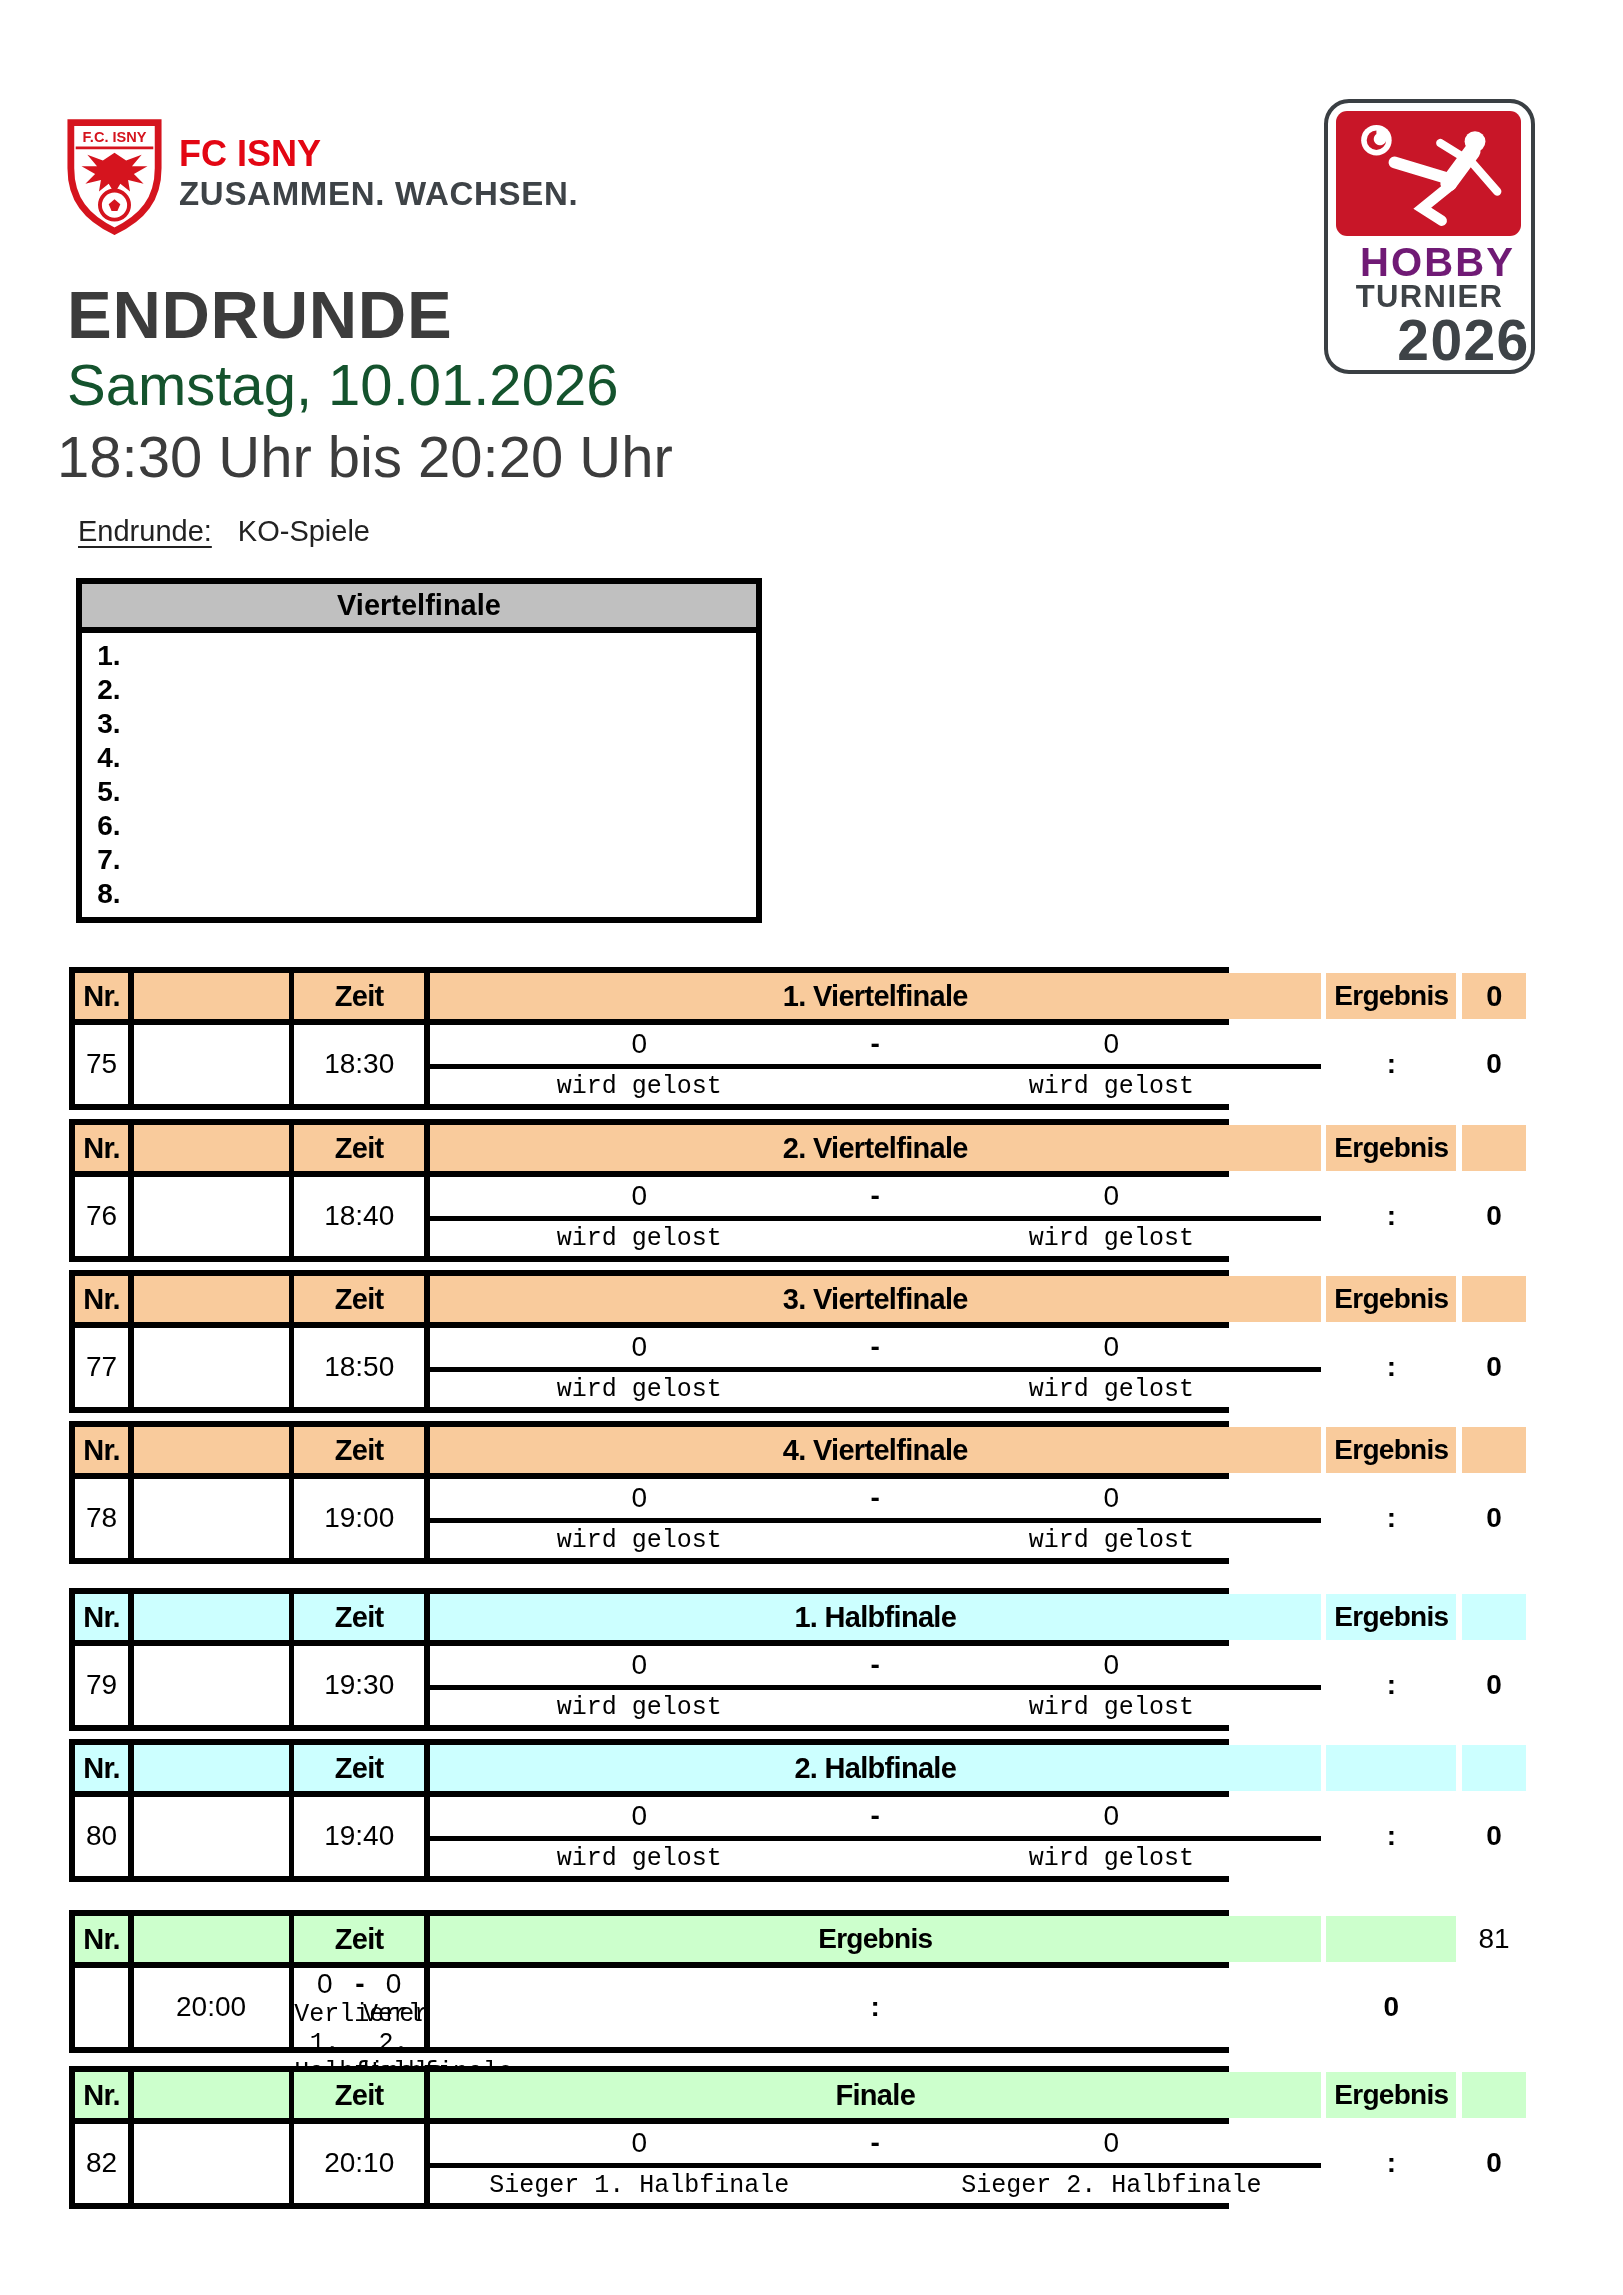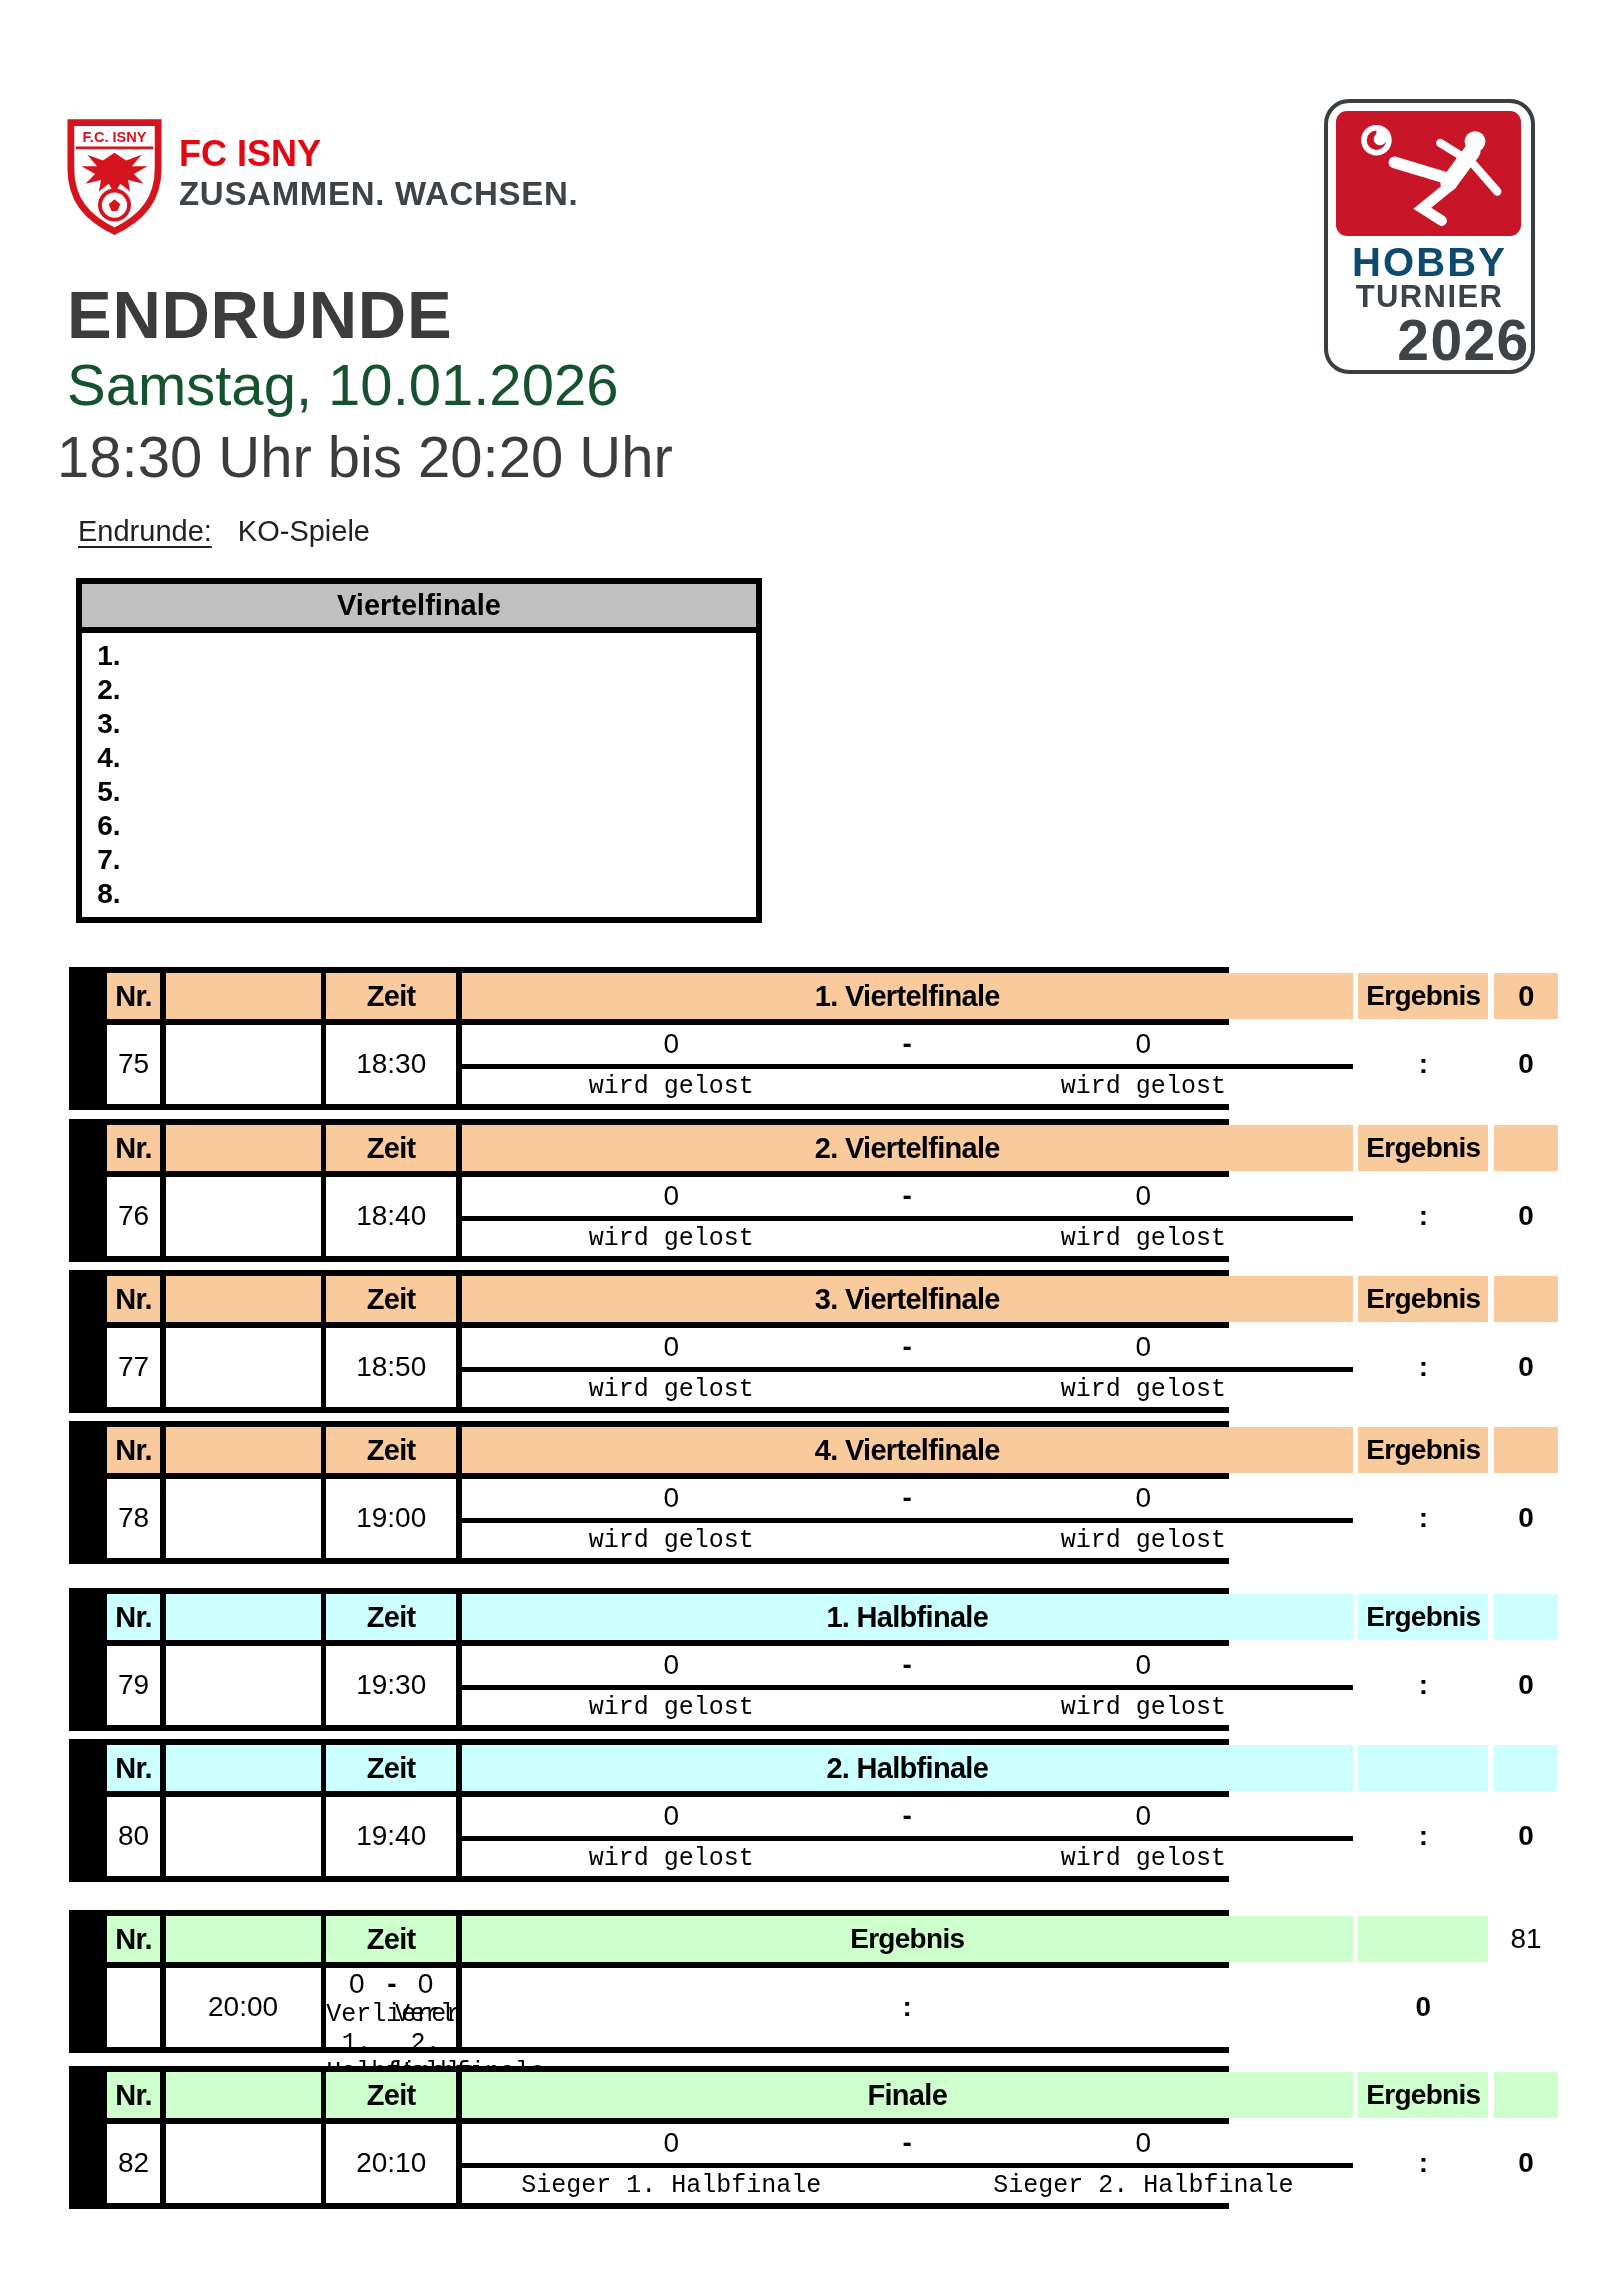--- a/index.html
+++ b/index.html
@@ -30,21 +30,21 @@
             background:#fff;box-sizing:border-box;margin-left:7px;}
   .draw-head{height:43px;border-bottom:6.2px solid #000;display:flex;align-items:center;justify-content:center;
              font-weight:700;font-size:29px;}
   .draw-list{padding:5.6px 0 0 15.3px;}
   .draw-item{height:34px;display:flex;align-items:center;font-size:28px;font-weight:600;}
 
   
   .match-block{position:absolute;left:69px;width:1160px;height:143px;box-sizing:border-box;
                border:6.2px solid #000;background:#000;display:grid;
                grid-template-columns:53px 155px 130px 891px 130px 64px;
-               grid-template-rows:46px 79px;gap:5.6px;padding-left:32px;}
+               grid-template-rows:46px 79px;gap:5.6px;}
   .hc{background:var(--theme,#F9CB9C);display:flex;align-items:center;justify-content:center;
       font-weight:700;font-size:29px;letter-spacing:-0.7px;}
   .hc.erg{font-size:28px;}
   .dc{background:#fff;display:flex;align-items:center;justify-content:center;font-size:28px;}
   .match-cell{background:#fff;display:flex;flex-direction:column;}
   .score-row{height:39px;display:grid;grid-template-columns:47% 6% 47%;align-items:center;}
   .score-row span{text-align:center;font-size:28px;}
   .score-row .dash{font-weight:600;}
   .mc-divider{height:5.6px;background:#000;}
   .names-row{flex:1;display:grid;grid-template-columns:47% 6% 47%;align-items:center;}
@@ -74,21 +74,21 @@
         <circle cx="58" cy="42" r="22" fill="#ffffff"></circle>
         <path d="M58 28 A14 14 0 1 0 72 42 A9 9 0 1 1 58 33 Z" fill="#C81628"></path>
         <circle cx="200" cy="44" r="15" fill="#ffffff"></circle>
         <path d="M196 58 L162 104" stroke="#ffffff" stroke-width="24" stroke-linecap="round"></path>
         <path d="M164 98 L84 74" stroke="#ffffff" stroke-width="17" stroke-linecap="round"></path>
         <path d="M166 106 L124 140 L152 158" stroke="#ffffff" stroke-width="15" stroke-linecap="round" fill="none"></path>
         <path d="M192 70 L232 116" stroke="#ffffff" stroke-width="12" stroke-linecap="round"></path>
         <path d="M182 66 L150 46" stroke="#ffffff" stroke-width="12" stroke-linecap="round"></path>
       </svg>
     </div>
-    <div class="hobby-l1" style="color:#0c4a6e;">HOBBY</div>
+    <div class="hobby-l1" style="color:#701a75;margin-left:8px;">HOBBY</div>
     <div class="hobby-l2" style="color:#3E4347;">TURNIER</div>
     <div class="hobby-l3" style="color:#3E4347;">2026</div>
   </div>
 
   <div class="h1">ENDRUNDE</div>
   <div class="h2a">Samstag, 10.01.2026</div>
   <div class="h2b">18:30 Uhr bis 20:20 Uhr</div>
   <div class="subhead">
     <span class="lbl">Endrunde:</span><span>KO-Spiele</span>
   </div>

